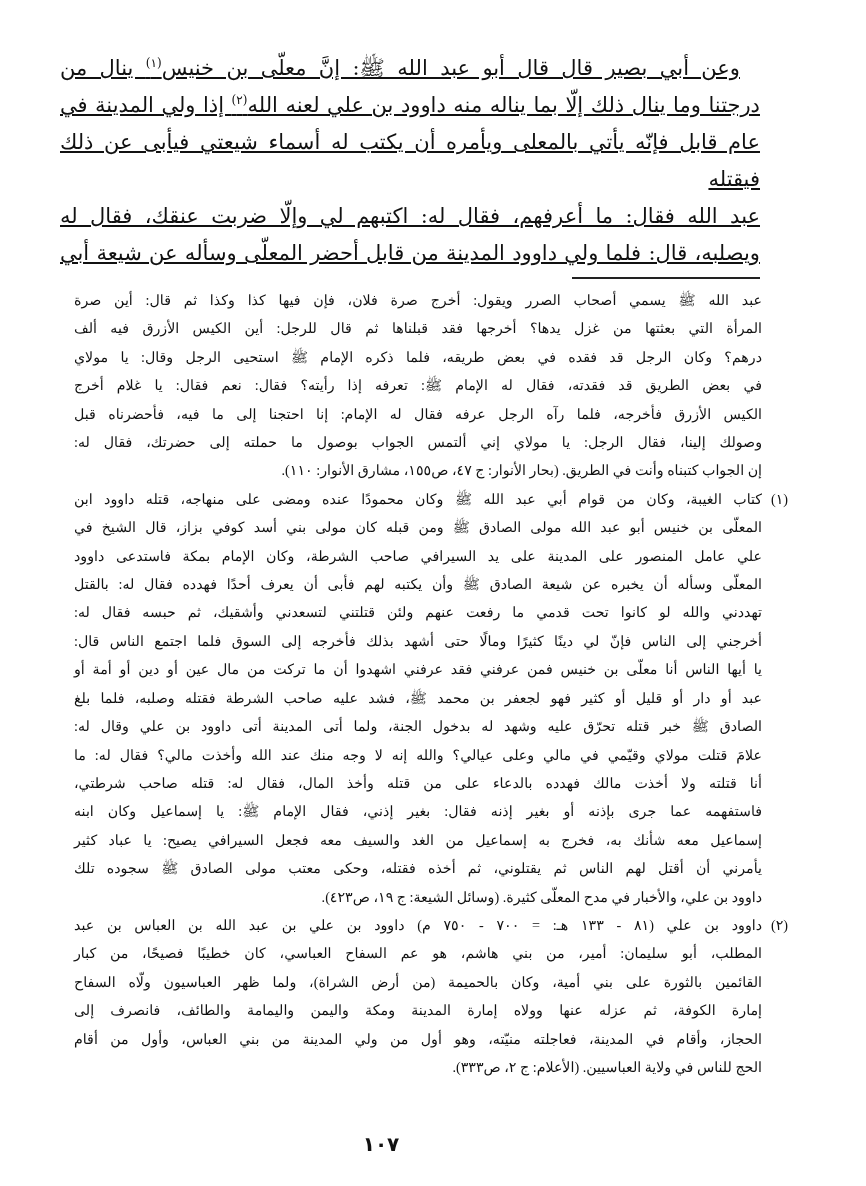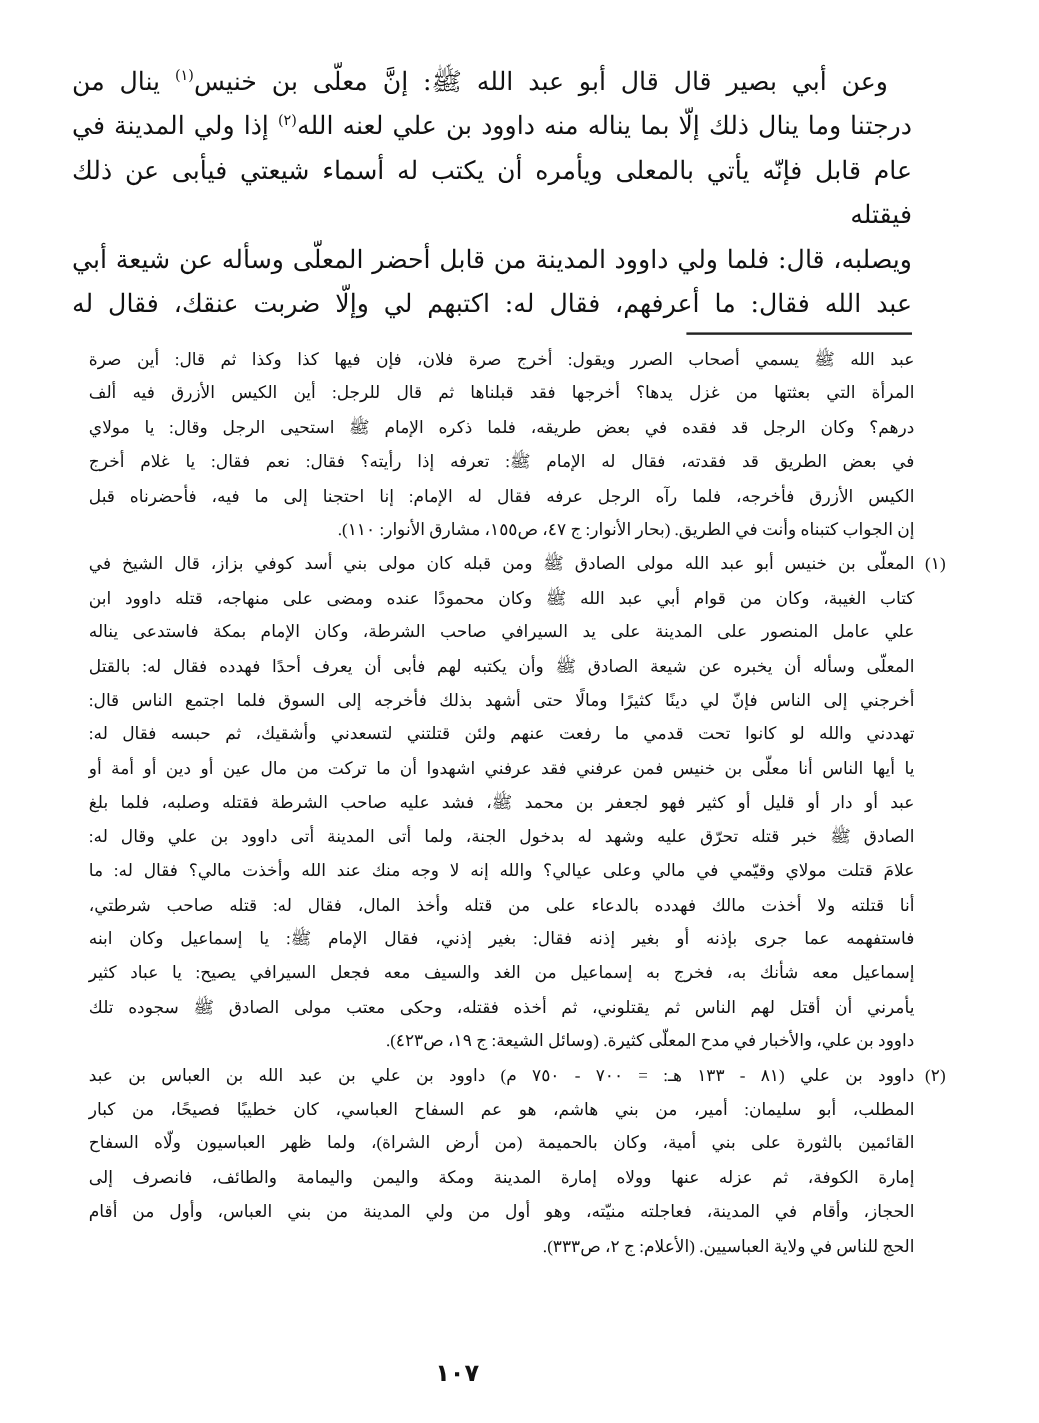--- a/index.html
+++ b/index.html
@@ -3,21 +3,21 @@
 <meta charset="utf-8">
 <style>
   html, body { margin: 0; padding: 0; background: #ffffff; }
   body { width: 866px; height: 1186px; position: relative; overflow: hidden; color: #111; }
   .page { position: absolute; left: 0; top: 0; width: 866px; height: 1186px; }
   .main-text {
     position: absolute; left: 60px; top: 50px; width: 700px;
     direction: rtl; text-align: justify;
     font-family: "DejaVu Serif", serif; font-size: 21px; line-height: 37px;
   }
-  .main-text p { margin: 0; text-indent: 20px; text-align-last: justify; }
+  .main-text p { margin: 0; text-indent: 20px; text-align-last: justify; text-decoration: underline; }
   sup { font-size: 12px; line-height: 0; }
   .separator {
     position: absolute; left: 572px; top: 277px; width: 188px; height: 0;
     border-top: 2px solid #222;
   }
   .footnotes {
     position: absolute; left: 74px; top: 286px; width: 688px;
     direction: rtl; text-align: justify;
     font-family: Liberation Serif, serif; font-size: 14.2px; line-height: 28.4px;
   }
@@ -34,44 +34,45 @@
 </style>
 </head>
 <body>
 
 <div class="page">
 
   <div class="main-text">
     <p><span>وعن أبي بصير قال قال أبو عبد الله ﷺ: إنَّ معلّى بن خنيس</span><sup>(١)</sup><span> ينال من</span></p>
     <p style="text-indent:0"><span>درجتنا وما ينال ذلك إلّا بما يناله منه داوود بن علي لعنه الله</span><sup>(٢)</sup><span> إذا ولي المدينة في</span></p>
     <p style="text-indent:0">عام قابل فإنّه يأتي بالمعلى ويأمره أن يكتب له أسماء شيعتي فيأبى عن ذلك فيقتله</p>
+    <p style="text-indent:0">عبد الله فقال: ما أعرفهم، فقال له: اكتبهم لي وإلّا ضربت عنقك، فقال له</p>
     <p style="text-indent:0">ويصلبه، قال: فلما ولي داوود المدينة من قابل أحضر المعلّى وسأله عن شيعة أبي</p>
-    <p style="text-indent:0">عبد الله فقال: ما أعرفهم، فقال له: اكتبهم لي وإلّا ضربت عنقك، فقال له</p>
   </div>
 
   <div class="separator"></div>
 
   <div class="footnotes">
     <div class="fn-cont">
       <p>عبد الله ﷺ يسمي أصحاب الصرر ويقول: أخرج صرة فلان، فإن فيها كذا وكذا ثم قال: أين صرة</p>
       <p>المرأة التي بعثتها من غزل يدها؟ أخرجها فقد قبلناها ثم قال للرجل: أين الكيس الأزرق فيه ألف</p>
       <p>درهم؟ وكان الرجل قد فقده في بعض طريقه، فلما ذكره الإمام ﷺ استحيى الرجل وقال: يا مولاي</p>
       <p>في بعض الطريق قد فقدته، فقال له الإمام ﷺ: تعرفه إذا رأيته؟ فقال: نعم فقال: يا غلام أخرج</p>
       <p>الكيس الأزرق فأخرجه، فلما رآه الرجل عرفه فقال له الإمام: إنا احتجنا إلى ما فيه، فأحضرناه قبل</p>
+      <p>وصولك إلينا، فقال الرجل: يا مولاي إني ألتمس الجواب بوصول ما حملته إلى حضرتك، فقال له:</p>
       <p class="last">إن الجواب كتبناه وأنت في الطريق. (بحار الأنوار: ج ٤٧، ص١٥٥، مشارق الأنوار: ١١٠).</p>
     </div>
 
     <div class="fn">
       <span class="fn-num">(١)</span>
+      <p>كتاب الغيبة، وكان من قوام أبي عبد الله ﷺ وكان محمودًا عنده ومضى على منهاجه، قتله داوود ابن</p>
       <p>المعلّى بن خنيس أبو عبد الله مولى الصادق ﷺ ومن قبله كان مولى بني أسد كوفي بزاز، قال الشيخ في</p>
-      <p>كتاب الغيبة، وكان من قوام أبي عبد الله ﷺ وكان محمودًا عنده ومضى على منهاجه، قتله داوود ابن</p>
-      <p>علي عامل المنصور على المدينة على يد السيرافي صاحب الشرطة، وكان الإمام بمكة فاستدعى يناله</p>
+      <p>علي عامل المنصور على المدينة على يد السيرافي صاحب الشرطة، وكان الإمام بمكة فاستدعى داوود</p>
       <p>المعلّى وسأله أن يخبره عن شيعة الصادق ﷺ وأن يكتبه لهم فأبى أن يعرف أحدًا فهدده فقال له: بالقتل</p>
+      <p>تهددني والله لو كانوا تحت قدمي ما رفعت عنهم ولئن قتلتني لتسعدني وأشقيك، ثم حبسه فقال له:</p>
       <p>أخرجني إلى الناس فإنّ لي دينًا كثيرًا ومالًا حتى أشهد بذلك فأخرجه إلى السوق فلما اجتمع الناس قال:</p>
-      <p>تهددني والله لو كانوا تحت قدمي ما رفعت عنهم ولئن قتلتني لتسعدني وأشقيك، ثم حبسه فقال له:</p>
       <p>يا أيها الناس أنا معلّى بن خنيس فمن عرفني فقد عرفني اشهدوا أن ما تركت من مال عين أو دين أو أمة أو</p>
       <p>عبد أو دار أو قليل أو كثير فهو لجعفر بن محمد ﷺ، فشد عليه صاحب الشرطة فقتله وصلبه، فلما بلغ</p>
       <p>الصادق ﷺ خبر قتله تحرّق عليه وشهد له بدخول الجنة، ولما أتى المدينة أتى داوود بن علي وقال له:</p>
       <p>علامَ قتلت مولاي وقيّمي في مالي وعلى عيالي؟ والله إنه لا وجه منك عند الله وأخذت مالي؟ فقال له: ما</p>
       <p>أنا قتلته ولا أخذت مالك فهدده بالدعاء على من قتله وأخذ المال، فقال له: قتله صاحب شرطتي،</p>
       <p>فاستفهمه عما جرى بإذنه أو بغير إذنه فقال: بغير إذني، فقال الإمام ﷺ: يا إسماعيل وكان ابنه</p>
       <p>إسماعيل معه شأنك به، فخرج به إسماعيل من الغد والسيف معه فجعل السيرافي يصيح: يا عباد كثير</p>
       <p>يأمرني أن أقتل لهم الناس ثم يقتلوني، ثم أخذه فقتله، وحكى معتب مولى الصادق ﷺ سجوده تلك</p>
       <p class="last">داوود بن علي، والأخبار في مدح المعلّى كثيرة. (وسائل الشيعة: ج ١٩، ص٤٢٣).</p>
     </div>

